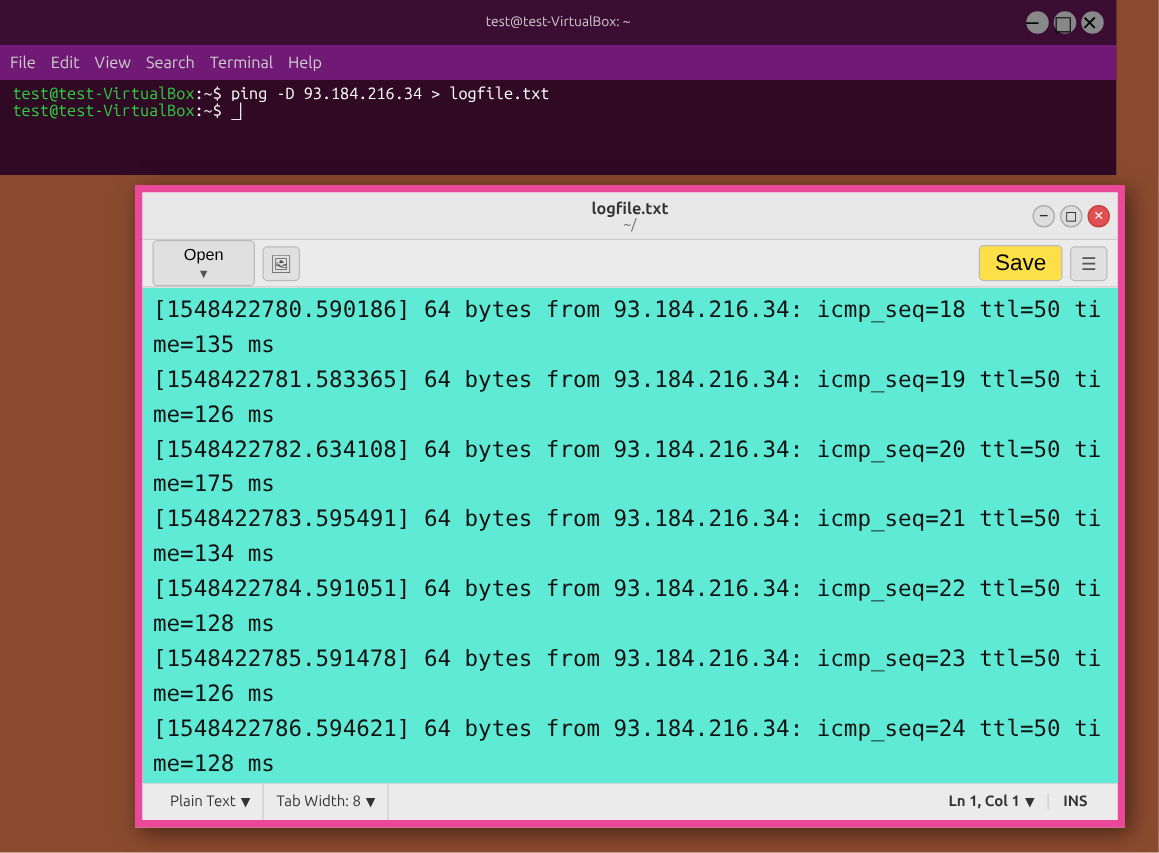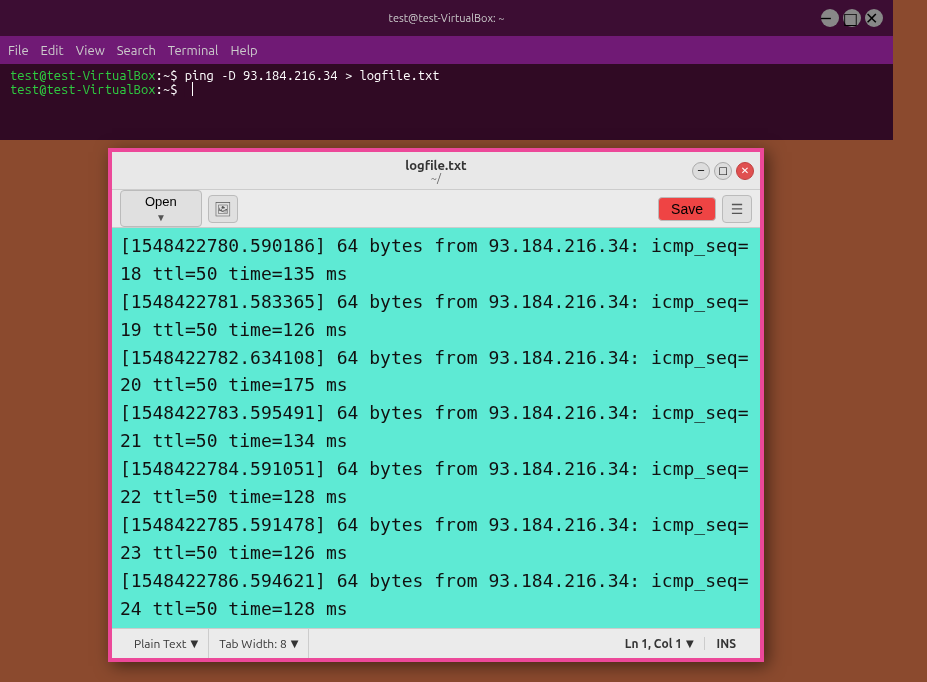--- a/index.html
+++ b/index.html
@@ -82,24 +82,24 @@
 
     .terminal-line-white {
       color: #fff;
     }
 
     
     .editor-window {
       position: absolute;
       top: 148px;
       left: 108px;
-      width: 656px;
+      width: 792px;
       height: 514px;
       background: #f6f6f6;
-      border: 4px solid #ec4899;
+      border: 6px solid #ec4899;
       display: flex;
       flex-direction: column;
       box-shadow: 4px 4px 16px rgba(0,0,0,0.5);
     }
 
     .editor-titlebar {
       background: #e8e8e8;
       height: 38px;
       display: flex;
       align-items: center;
@@ -185,25 +185,25 @@
       cursor: pointer;
       display: flex;
       align-items: center;
       justify-content: center;
       font-size: 14px;
       color: #555;
     }
 
     .save-btn {
       margin-left: auto;
-      background: #ef4444;
+      background: #fde047;
       border: 1px solid #bbb;
       border-radius: 4px;
       padding: 3px 12px;
-      font-size: 14px;
+      font-size: 18px;
       cursor: pointer;
     }
 
     .menu-btn {
       background: #e0e0e0;
       border: 1px solid #bbb;
       border-radius: 4px;
       width: 30px;
       height: 28px;
       cursor: pointer;

